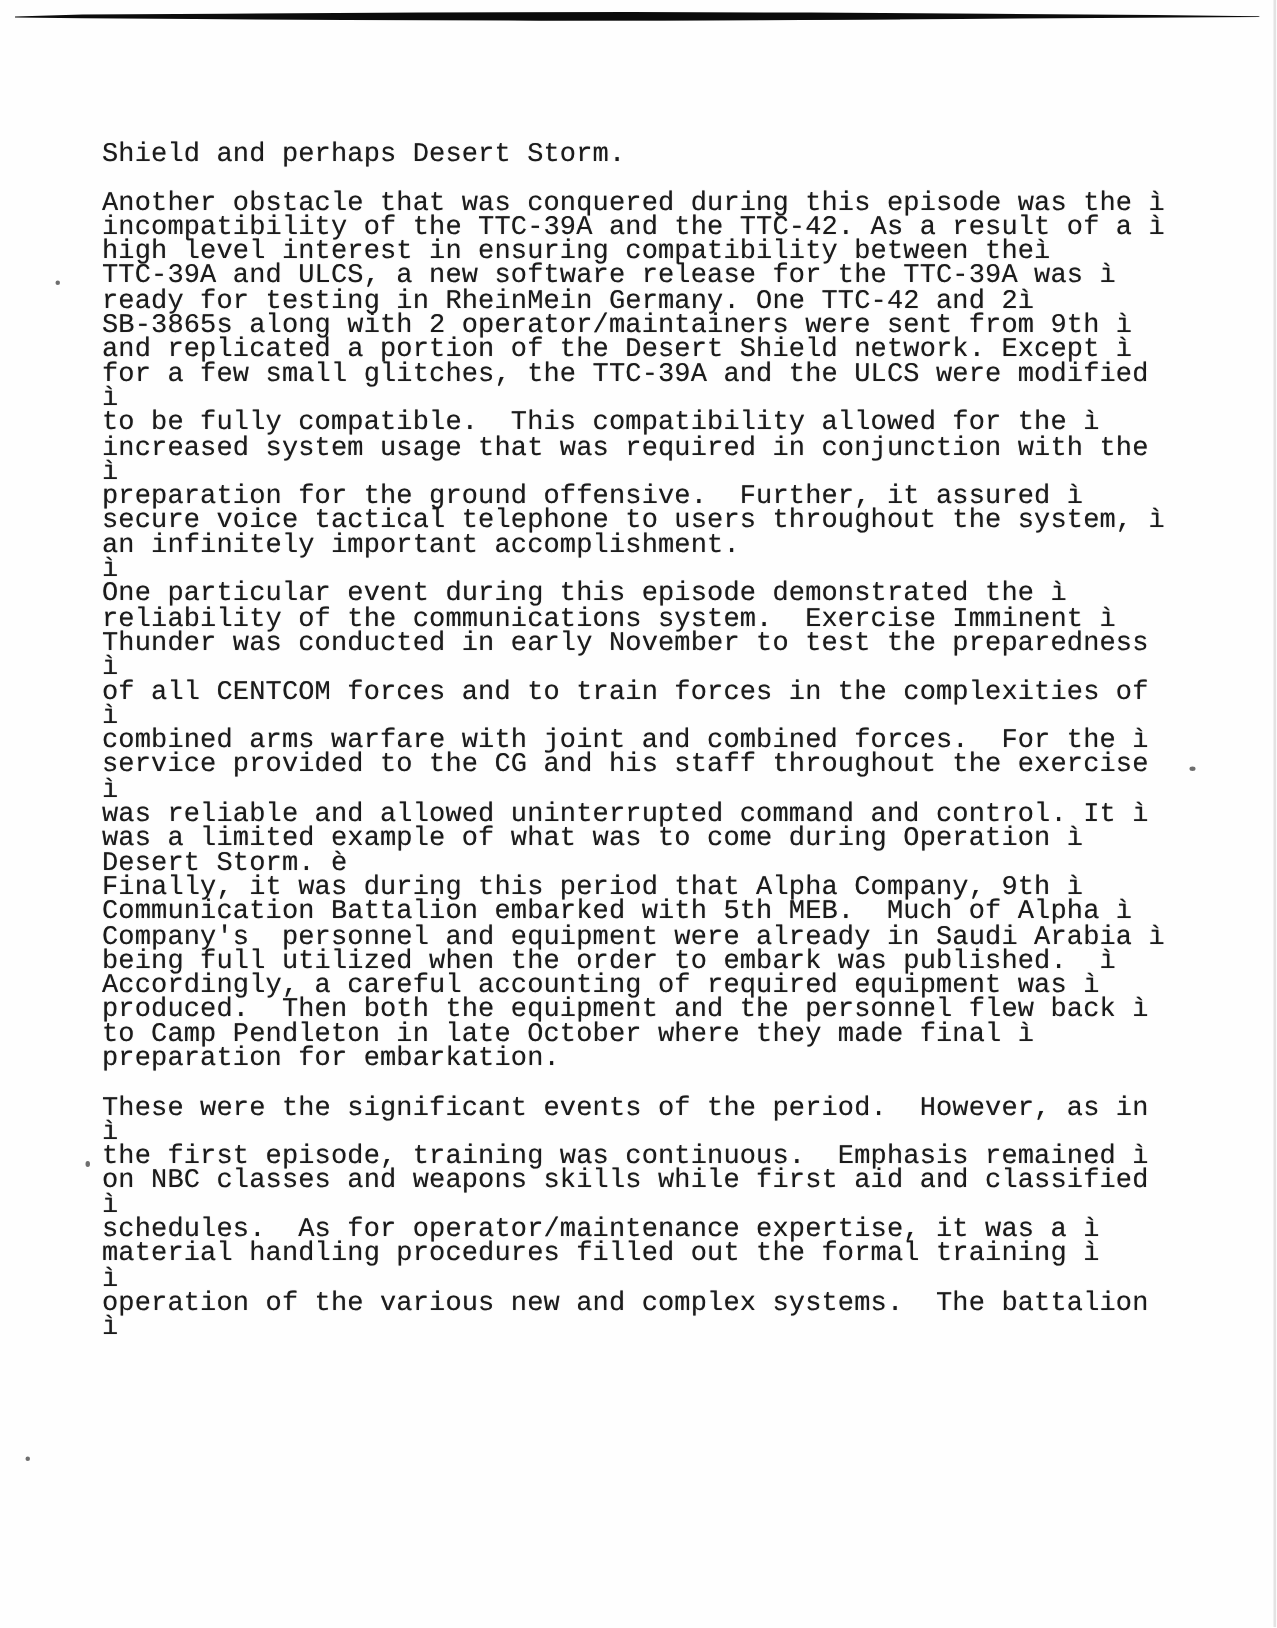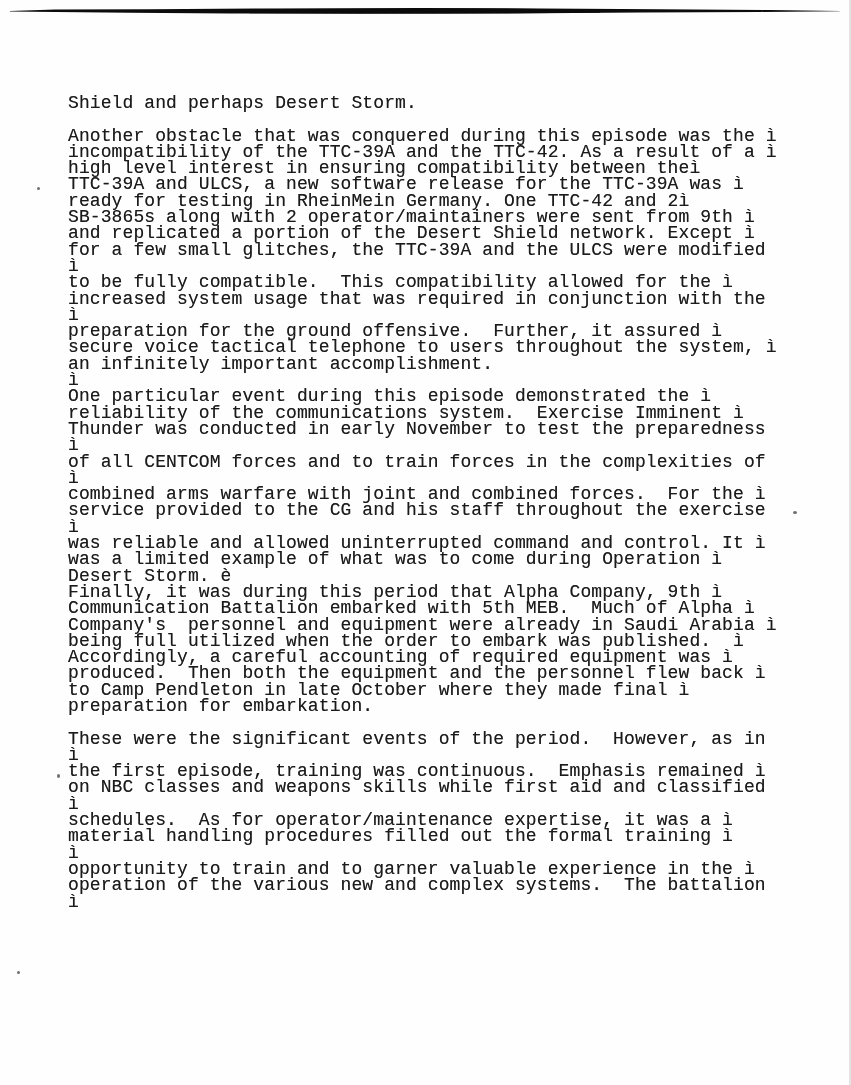--- a/index.html
+++ b/index.html
@@ -106,21 +106,20 @@
       <div class="text-line">preparation for embarkation.</div>
       <div class="text-line">&nbsp;</div>
       <div class="text-line">These were the significant events of the period.  However, as in</div>
       <div class="text-line">ì</div>
       <div class="text-line">the first episode, training was continuous.  Emphasis remained ì</div>
       <div class="text-line">on NBC classes and weapons skills while first aid and classified</div>
       <div class="text-line">ì</div>
       <div class="text-line">schedules.  As for operator/maintenance expertise, it was a ì</div>
       <div class="text-line">material handling procedures filled out the formal training ì</div>
       <div class="text-line">ì</div>
-      <div class="text-line">opportunity to train and to garner valuable experience in the ì</div>
       <div class="text-line">operation of the various new and complex systems.  The battalion</div>
       <div class="text-line">ì</div>
     </div>
 
   <div id="specks">
       <div class="speck" style="left: 37px; top: 187px; width: 3px; height: 3px;"></div>
       <div class="speck" style="left: 793px; top: 511px; width: 4px; height: 3px;"></div>
       <div class="speck" style="left: 57px; top: 774px; width: 3px; height: 4px;"></div>
       <div class="speck" style="left: 17px; top: 971px; width: 3px; height: 3px;"></div>
     </div>

